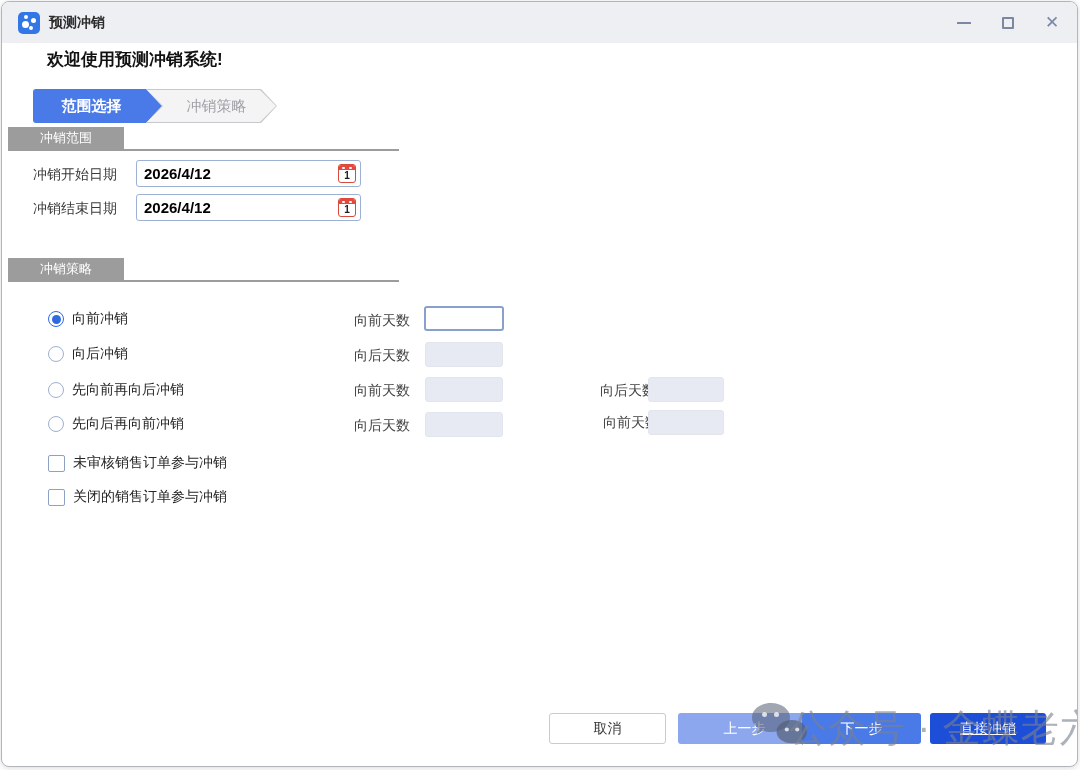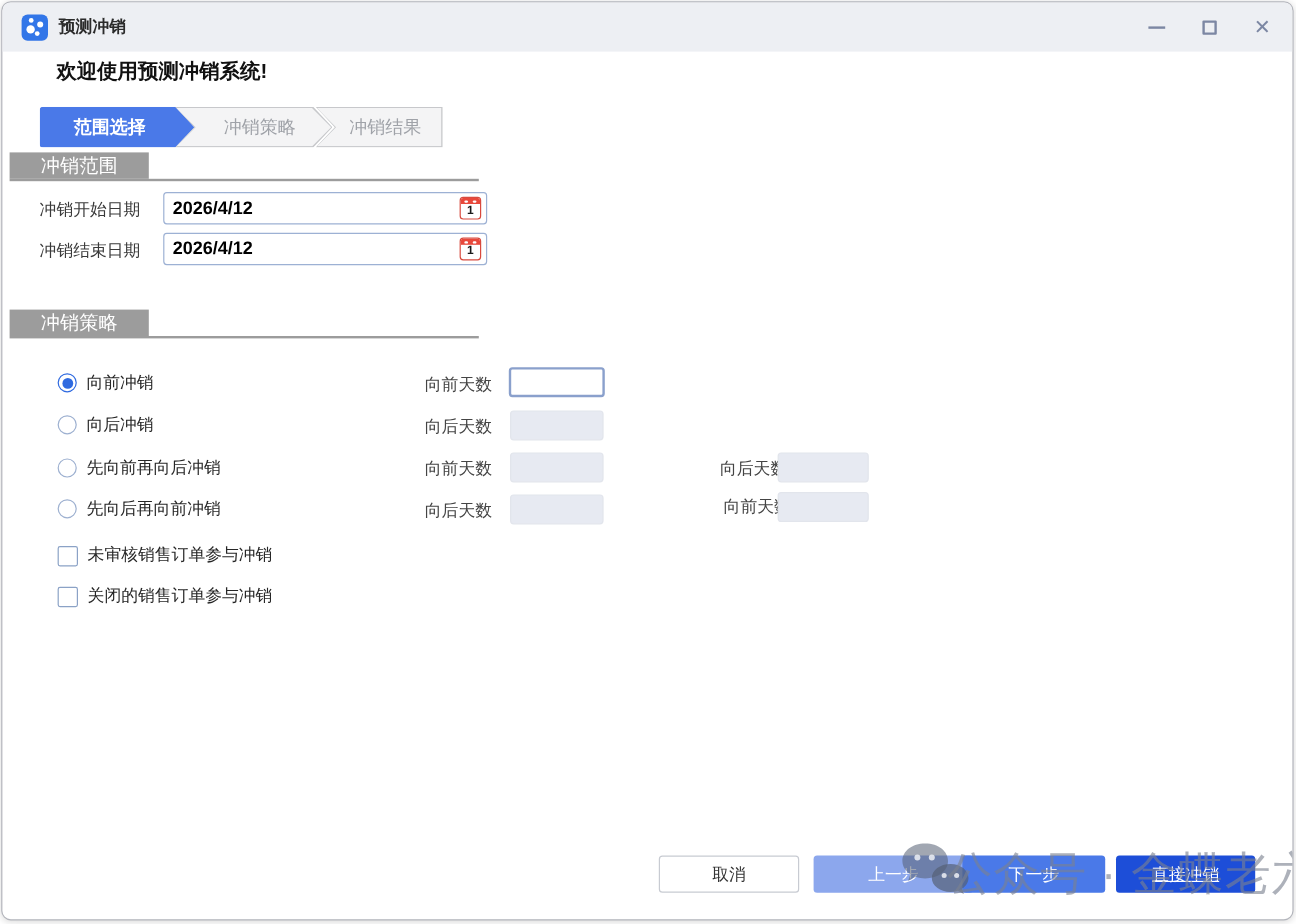--- a/index.html
+++ b/index.html
@@ -39,26 +39,26 @@
   .step-gray .fill { position:absolute; inset:1px; background:#f4f4f5; }
   .step2 { left:144px; width:131px;
     clip-path:polygon(0 0, calc(100% - 16px) 0, 100% 50%, calc(100% - 16px) 100%, 0 100%, 16px 50%); }
   .step2 .fill { clip-path:polygon(0 0, calc(100% - 16px) 0, 100% 50%, calc(100% - 16px) 100%, 0 100%, 16px 50%); }
   .step3 { left:261px; width:106px;
     clip-path:polygon(0 0, 100% 0, 100% 100%, 0 100%, 16px 50%); }
   .step3 .fill { clip-path:polygon(0 0, 100% 0, 100% 100%, 0 100%, 16px 50%); }
   .step-gray .lbl { color:#9fa2a8; padding-left:10px; }
 
   .sec-tab { position:absolute; left:6px; width:116px; height:22px; background:#9c9c9c;
-             color:#fff; font-size:16px; display:flex; align-items:center; justify-content:center; }
+             color:#fff; font-size:13px; display:flex; align-items:center; justify-content:center; }
   .sec-line { position:absolute; left:6px; width:391px; height:2px; background:#9c9c9c; }
 
   .frm-label { position:absolute; font-size:14px; color:#3a3a3a; }
 
-  .date-box { position:absolute; left:134px; width:270px; height:27px; border:1px solid #9db1d4;
+  .date-box { position:absolute; left:134px; width:225px; height:27px; border:1px solid #9db1d4;
               border-radius:3px; background:#fff; }
   .date-box input { position:absolute; left:7px; top:0; width:180px; height:25px; border:none; outline:none;
               font-family:inherit; font-size:15px; font-weight:700; color:#000; background:transparent; }
   .cal { position:absolute; right:4px; top:3px; width:18px; height:19px; border:1px solid #d84a3e;
          border-radius:3px; background:#fff; overflow:hidden; }
   .cal .bar { position:absolute; left:0; top:0; width:100%; height:5px; background:#e8483b; }
   .cal .bar:before { content:""; position:absolute; left:3px; top:1.5px; width:3px; height:2px; background:#fff; border-radius:1px;
                      box-shadow:7px 0 0 #fff; }
   .cal .num { position:absolute; left:0; top:5px; width:100%; text-align:center; font-size:10px; font-weight:700; color:#1a1a1a; }
 
@@ -122,24 +122,20 @@
 
     <div class="welcome">欢迎使用预测冲销系统!</div>
 
     <div class="step step1">
       <span class="lbl">范围选择</span>
     </div>
     <div class="step step2 step-gray">
       <span class="fill"></span>
       <span class="lbl">冲销策略</span>
     </div>
-    <div class="step step3 step-gray">
-      <span class="fill"></span>
-      <span class="lbl">冲销结果</span>
-    </div>
 
     <div class="sec-tab" style="top:125px;">冲销范围</div>
     <div class="sec-line" style="top:147px;"></div>
 
     <div class="frm-label" style="left:31px; top:164px;">冲销开始日期</div>
     <div class="date-box" style="top:158px;">
       <input type="text" value="2026/4/12" style="">
       <span class="cal">
           <span class="bar"></span>
           <span class="num">1</span>

